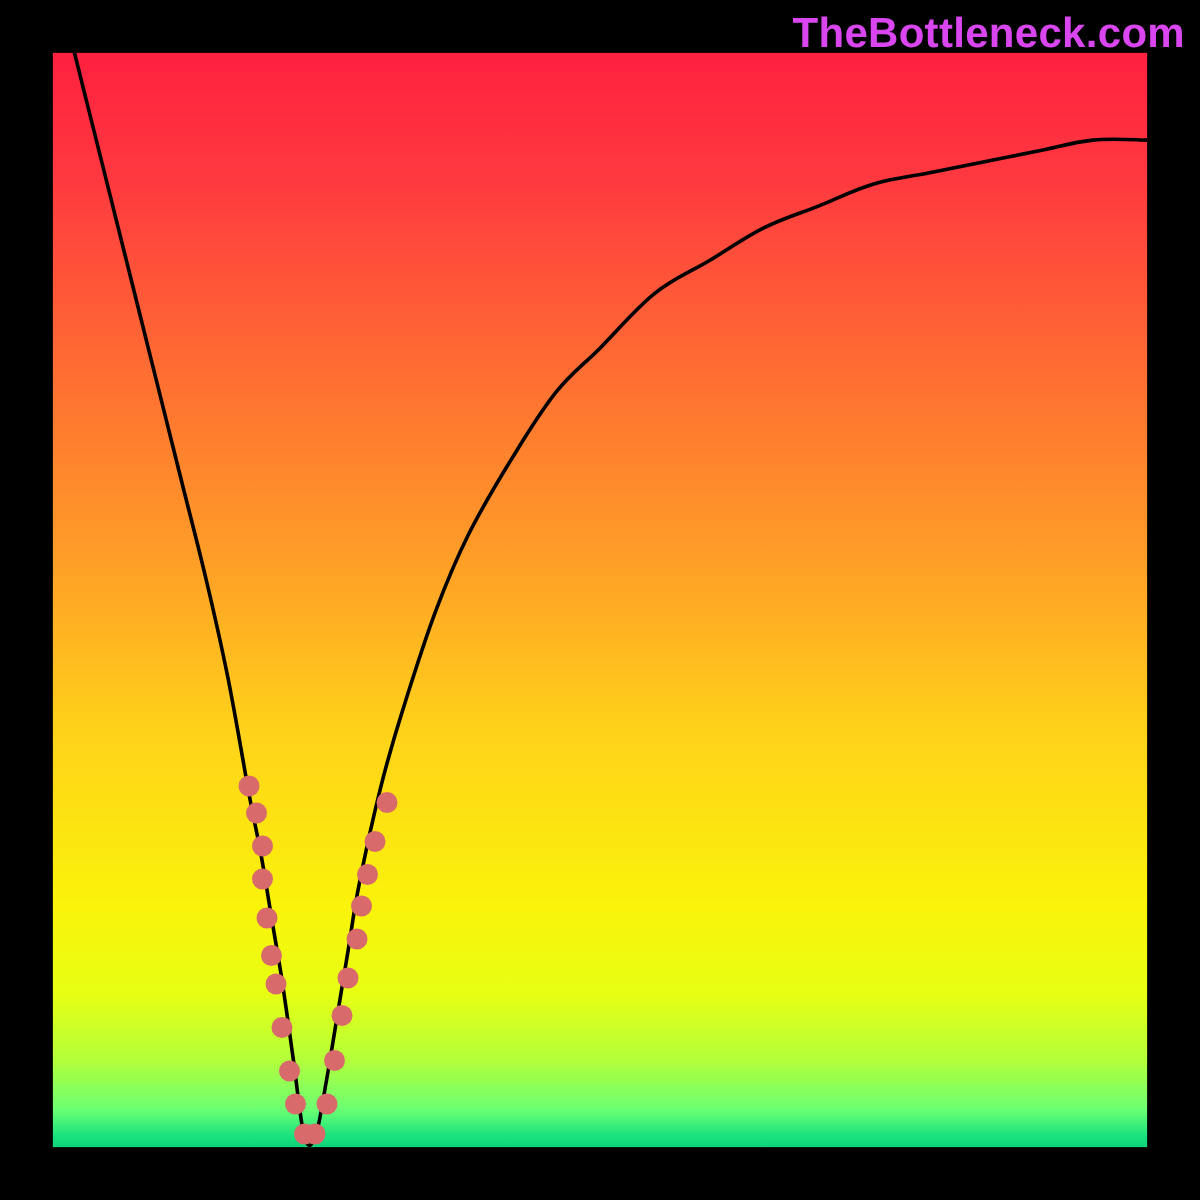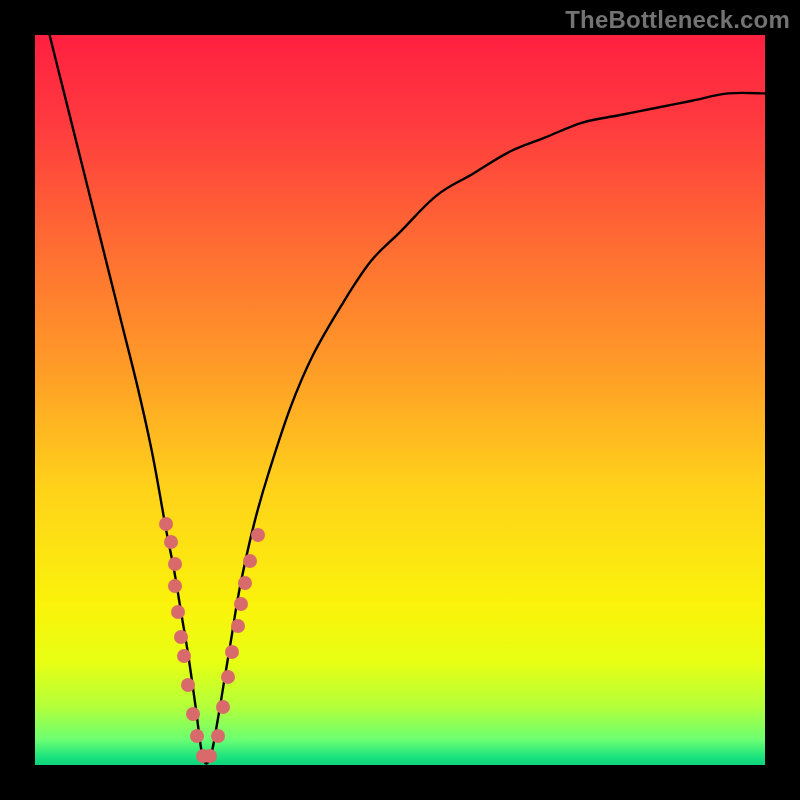--- a/index.html
+++ b/index.html
@@ -42,23 +42,23 @@
     height: 14px;
     margin-left: -7px;
     margin-top: -7px;
     border-radius: 50%;
     background: #d86a6b;
   }
   .watermark {
     position: absolute;
     top: 6px;
     right: 10px;
-    font-size: 24px;
+    font-size: 28px;
     font-weight: 600;
-    color: #737373;
+    color: #d946ef;
     letter-spacing: 0.2px;
   }
 </style>
 </head>
 <body>
 
 <div class="frame">
 
   <div class="plot-area">
     <svg class="gradient" viewBox="0 0 730 730" preserveAspectRatio="none">

